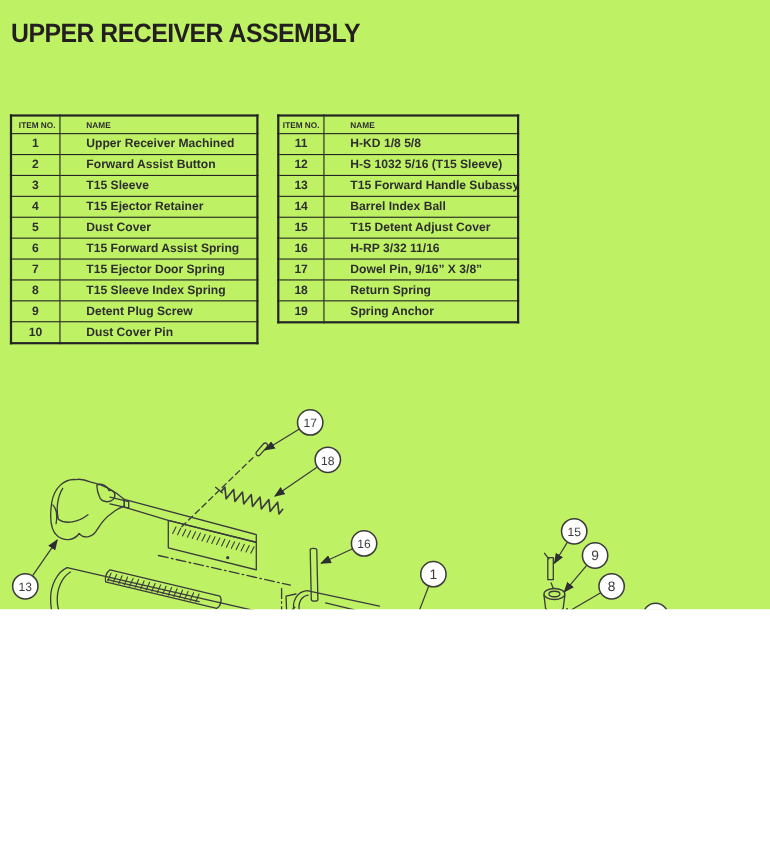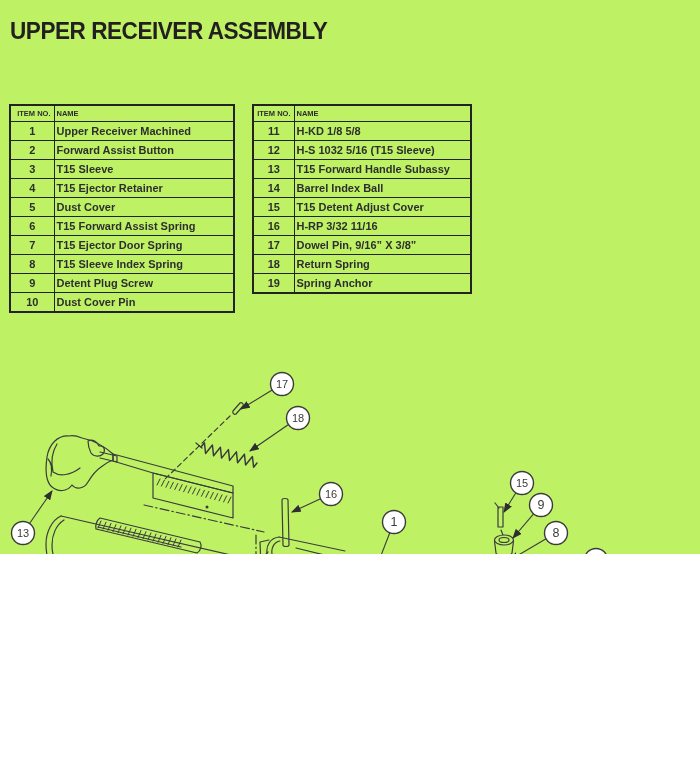--- a/index.html
+++ b/index.html
@@ -7,21 +7,21 @@
         font-family:"Liberation Sans",sans-serif;color:#2d2d2f;}
   .title{position:absolute;left:10px;top:17px;margin:0;font-size:24px;font-weight:bold;
          letter-spacing:-0.5px;color:#231f20;transform:scaleX(0.94);transform-origin:left;}
   table.parts{position:absolute;border-collapse:collapse;table-layout:fixed;
               border:2px solid #232325;}
   table.parts th, table.parts td{border:1.5px solid #232325;overflow:hidden;white-space:nowrap;}
   table.parts th{font-size:7.5px;font-weight:bold;height:13px;text-align:right;
                  padding:1px 3px;color:#2d2d2f;letter-spacing:0;}
   table.parts td{font-size:11px;font-weight:bold;height:18px;padding:0;color:#2e2e30;}
   table.parts td.num{text-align:center;}
-  table.parts td.nm, table.parts th.nm{padding-left:2px;text-align:left;}
+  table.parts td.nm, table.parts th.nm{padding-left:24px;text-align:left;}
   #tblL{left:9px;top:104px;width:224px;}
   #tblR{left:252px;top:104px;width:218px;}
   #diagram{position:absolute;left:0;top:0;width:700px;height:778px;}
   .dsh{stroke-dasharray:5 3.5;}
   .ddot{stroke-dasharray:9 3 1.5 3;}
 </style>
 </head>
 <body>
 
 <div class="page">

